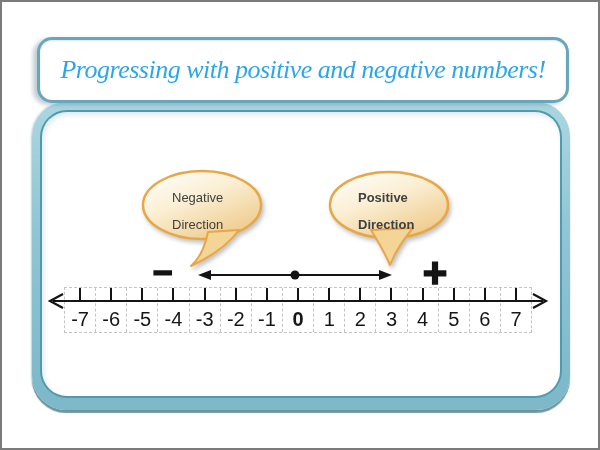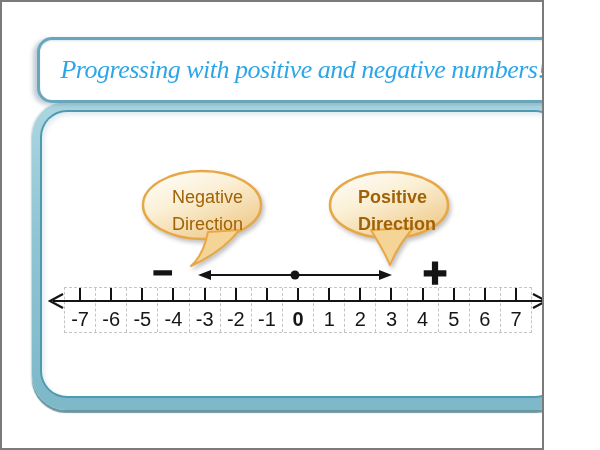--- a/index.html
+++ b/index.html
@@ -1,17 +1,17 @@
 <!DOCTYPE html>
 <html><head>
 <meta charset="utf-8">
 <style>
   html,body{margin:0;padding:0;background:#fff;font-family:"Liberation Sans",sans-serif;}
   .stage{
-    position:relative;width:544px;height:450px;background:#ffffff;
+    position:relative;width:600px;height:450px;background:#ffffff;
     border:2px solid #7b7b7b;box-sizing:border-box;overflow:hidden;
   }
   
   .banner{
     position:absolute;left:35px;top:35px;width:532px;height:66px;
     background:#ffffff;border:3px solid #68a6bb;border-radius:15px;
     box-shadow:-4px 2px 4px rgba(100,130,150,.40), inset 0 1px 2px rgba(180,210,220,.5);
     box-sizing:border-box;display:flex;align-items:center;justify-content:center;
     z-index:5;
   }
@@ -34,22 +34,22 @@
     box-shadow:0 0 0 2px #4e9bb1, inset 2px 3px 5px rgba(150,185,200,.30);
   }
   
   .overlay{
     position:absolute;left:0;top:0;width:600px;height:450px;
     z-index:4;pointer-events:none;
   }
   .bubble-shadow{filter:drop-shadow(2px 3px 2px rgba(120,120,120,.45));}
   
   .bubble-label{
-    position:absolute;z-index:6;font-size:18px;line-height:27px;
-    color:#a16207;white-space:pre-line;
+    position:absolute;z-index:6;font-size:13px;line-height:27px;
+    color:#404040;white-space:pre-line;
   }
   .bubble-label.neg{left:170px;top:182px;}
   .bubble-label.pos{left:356px;top:182px;font-weight:bold;}
   
   .sign{
     position:absolute;z-index:6;color:#141414;font-weight:900;text-align:center;
     -webkit-text-stroke:1.6px #141414;
   }
   .sign.minus{left:142px;top:251px;width:38px;height:38px;line-height:38px;font-size:34px;}
   .sign.plus{left:411px;top:250px;width:44px;height:42px;line-height:42px;font-size:42px;}

